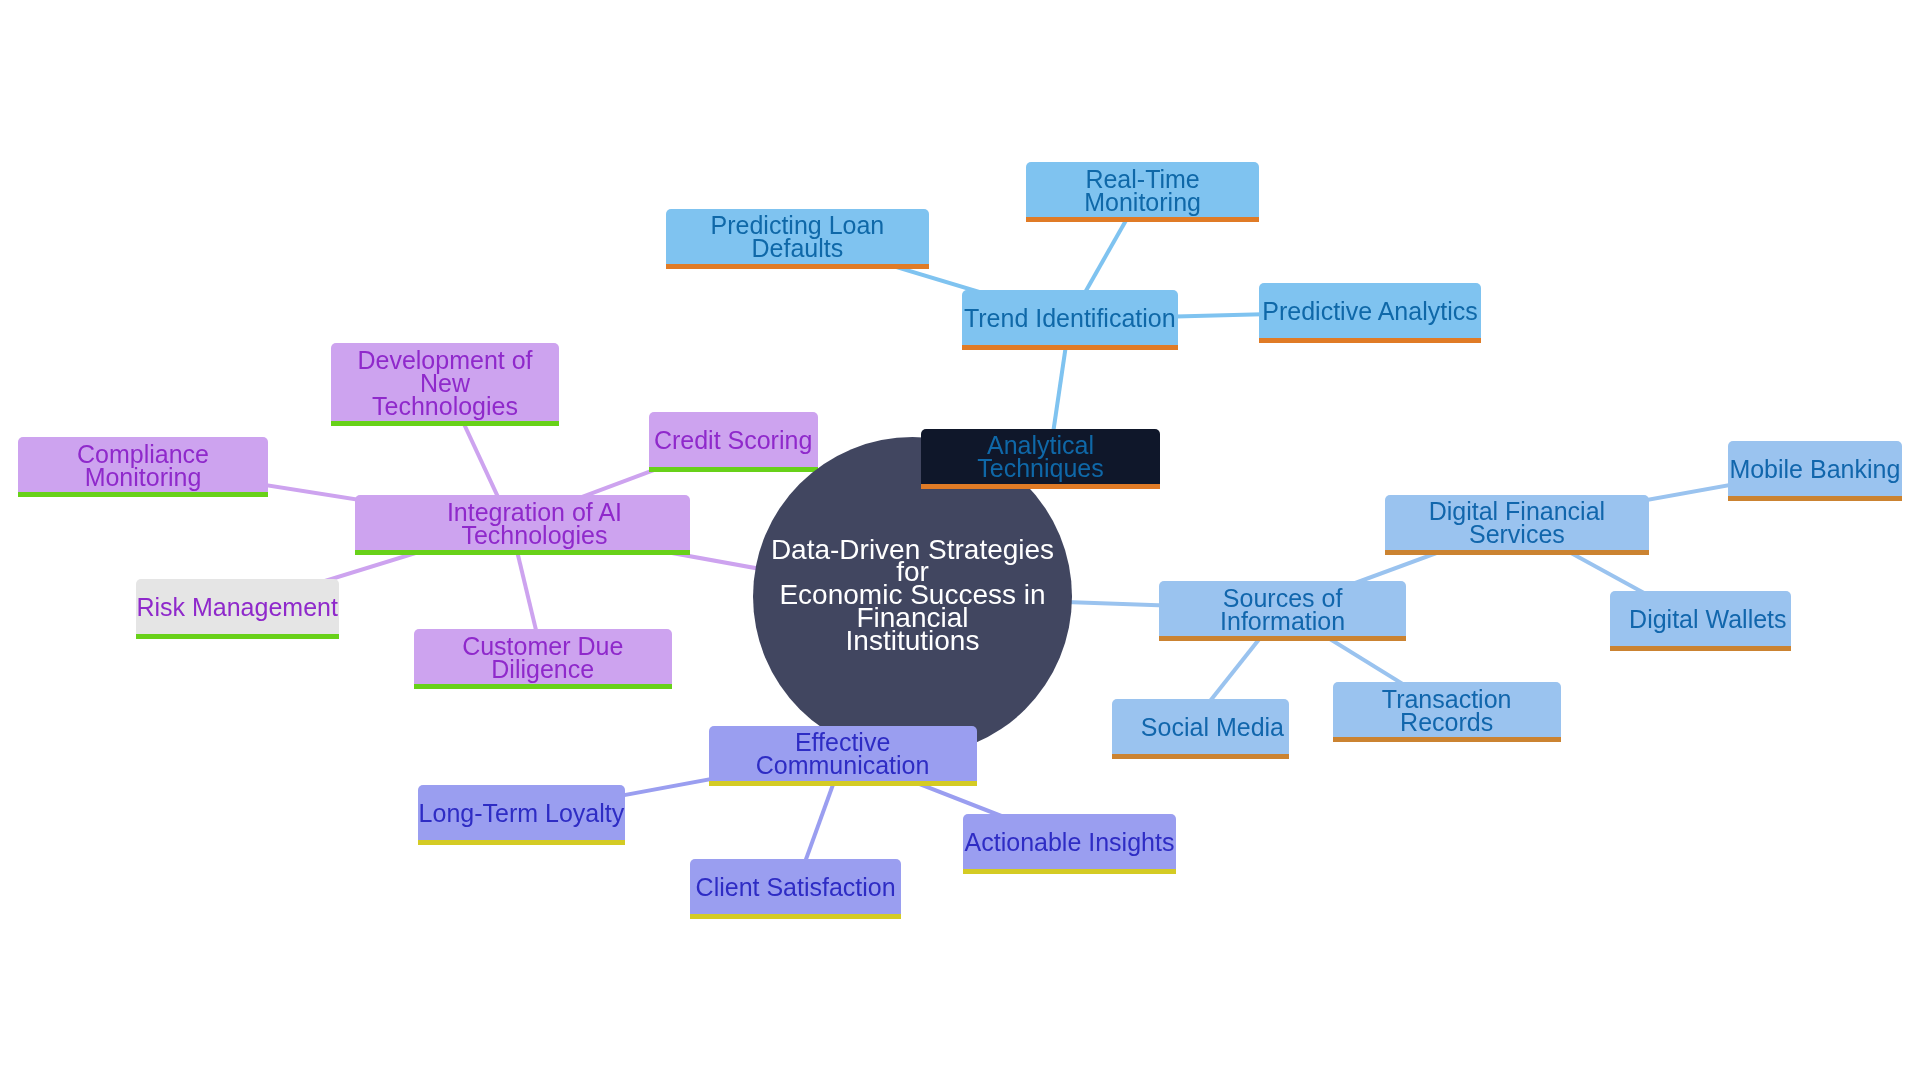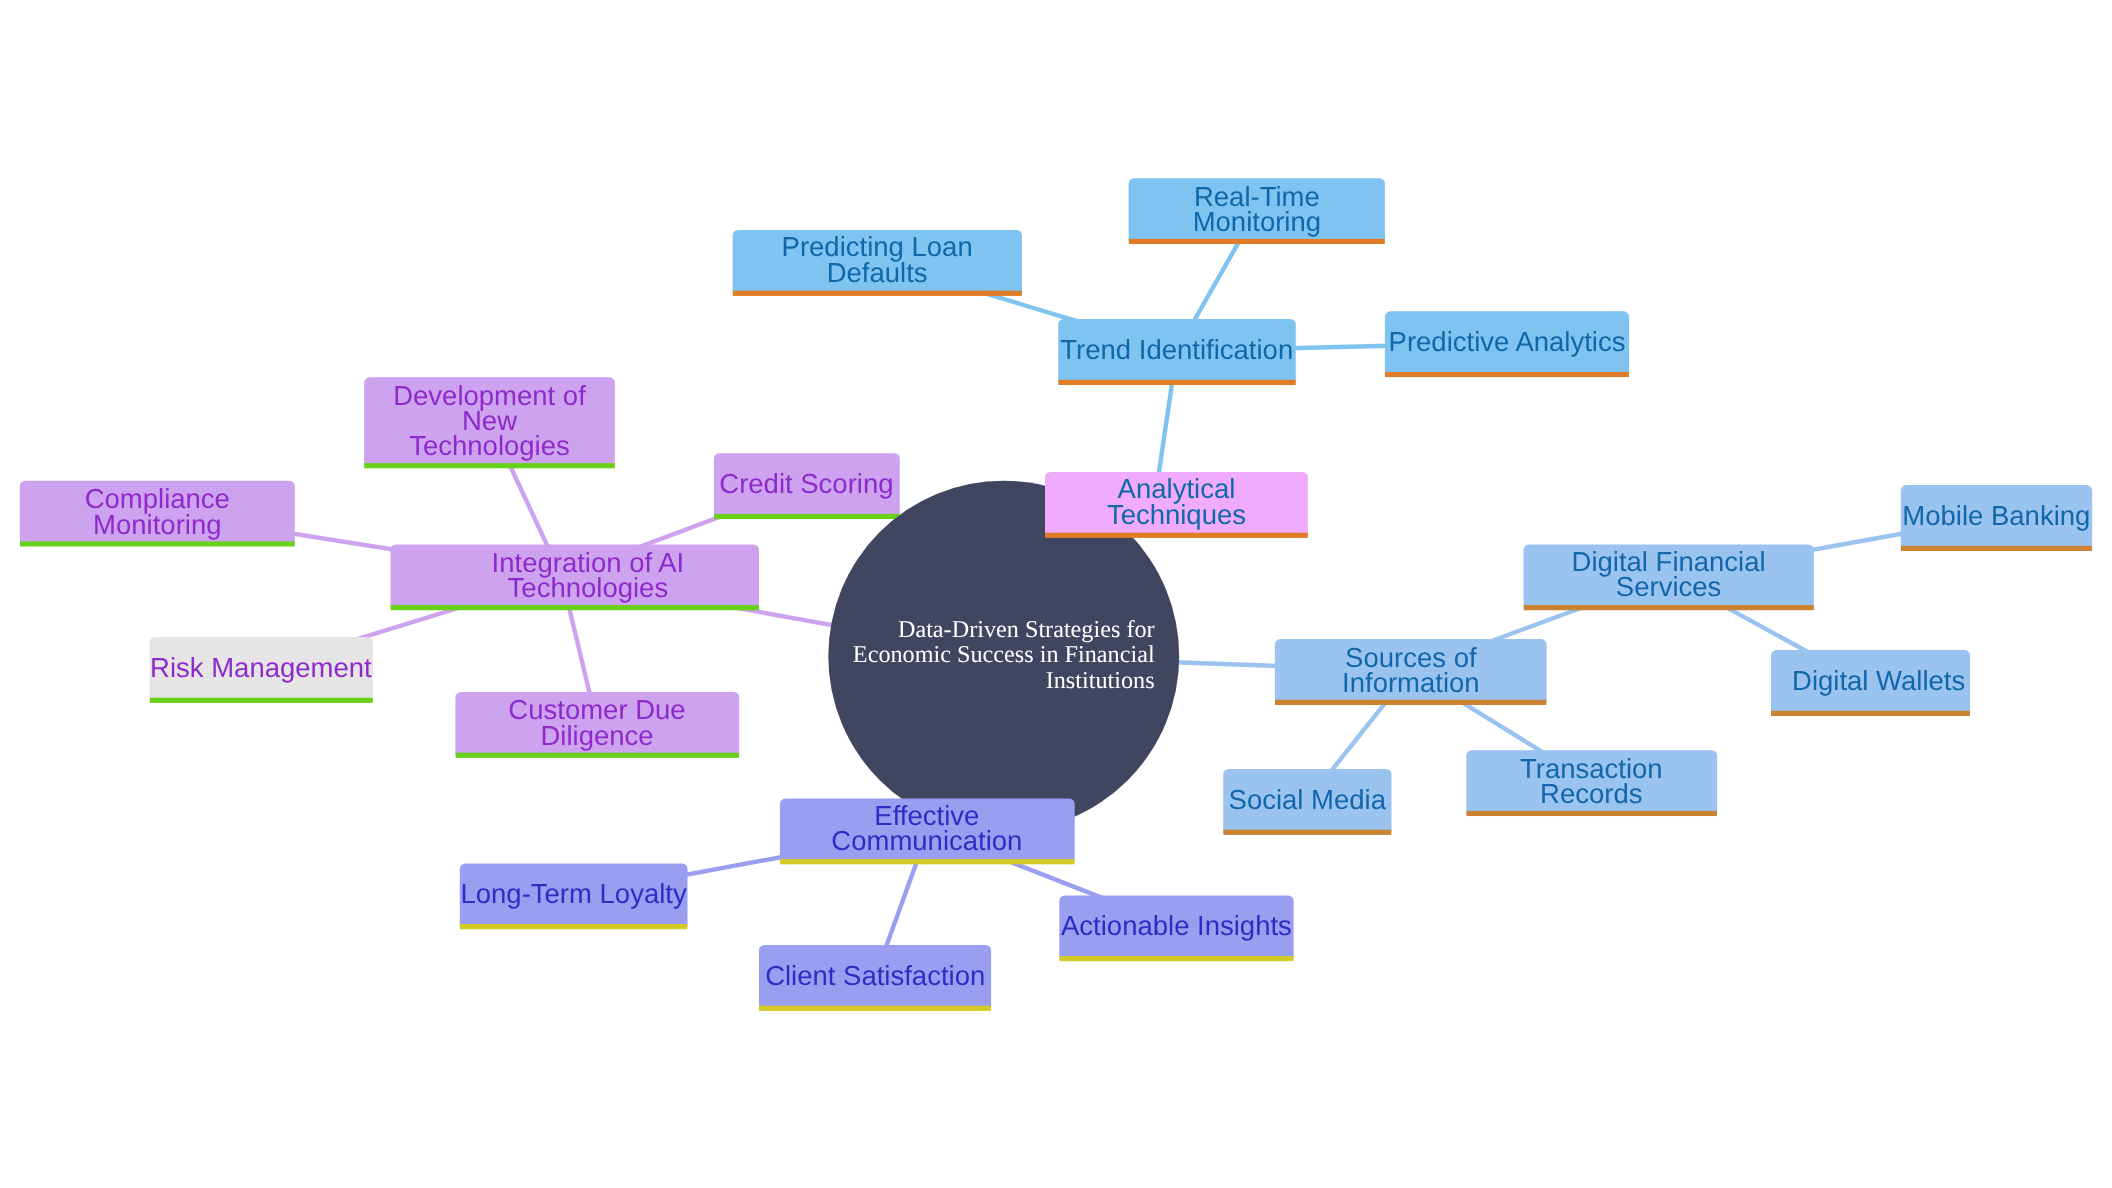--- a/index.html
+++ b/index.html
@@ -4,21 +4,21 @@
 <title>Mind Map</title>
 <style>
   html,body{margin:0;padding:0;width:1920px;height:1080px;background:#ffffff;overflow:hidden;
     font-family:"Liberation Sans",sans-serif;-webkit-font-smoothing:antialiased;}
   #stage{position:relative;width:1920px;height:1080px;background:#ffffff;}
   #edges{position:absolute;left:0;top:0;width:1920px;height:1080px;}
   .node{position:absolute;box-sizing:content-box;border-radius:5px 5px 0 0;display:flex;
     align-items:center;justify-content:center;text-align:center;font-size:25px;line-height:23px;z-index:2;}
   .node .lbl{display:block;white-space:pre-line;position:relative;top:1px;}
   .root{position:absolute;border-radius:50%;display:flex;align-items:center;justify-content:center;
-    text-align:right;font-size:22px;line-height:22.8px;z-index:1;font-family:Liberation Serif, serif;}
+    text-align:center;font-size:28px;line-height:22.8px;z-index:1;}
   .rootlbl{display:block;white-space:pre-line;position:relative;top:-1px;}
 </style>
 </head>
 <body>
 
 <div id="stage">
   <svg id="edges" viewBox="0 0 1920 1080">
       <path d="M912.5,596.5 L1049.5,457.35" stroke="#7FC3F0" stroke-width="4" fill="none"></path>
       <path d="M1049.5,457.35 L1069.8,319.15" stroke="#7FC3F0" stroke-width="4" fill="none"></path>
       <path d="M1069.8,319.15 L1142.6,191.15" stroke="#7FC3F0" stroke-width="4" fill="none"></path>
@@ -40,21 +40,21 @@
       <path d="M510.45000000000005,523.75 L143,465.75" stroke="#CDA3EF" stroke-width="4" fill="none"></path>
       <path d="M510.45000000000005,523.75 L237.2,608.15" stroke="#CDA3EF" stroke-width="4" fill="none"></path>
       <path d="M510.45000000000005,523.75 L542.75,658.15" stroke="#CDA3EF" stroke-width="4" fill="none"></path>
     </svg>
   <div id="nodes">
       <div class="root" style="left: 753px; top: 437px; width: 319px; height: 319px; background: rgb(65, 70, 96); color: rgb(255, 255, 255);">
         <span class="rootlbl">Data-Driven Strategies for
 Economic Success in Financial
 Institutions</span>
       </div>
-      <div class="node" style="left: 950px; top: 428.6px; width: 239px; height: 55px; background: #f0abfc; color: rgb(15, 104, 168); border-bottom: 5px solid rgb(224, 123, 38);">
+      <div class="node" style="left: 921px; top: 428.6px; width: 239px; height: 55px; background: #0f172a; color: rgb(15, 104, 168); border-bottom: 5px solid rgb(224, 123, 38);">
         <span class="lbl">Analytical Techniques</span>
       </div>
       <div class="node" style="left: 961.6px; top: 290.4px; width: 216.4px; height: 55px; background: rgb(127, 195, 240); color: rgb(15, 104, 168); border-bottom: 5px solid rgb(224, 123, 38);">
         <span class="lbl">Trend Identification</span>
       </div>
       <div class="node" style="left: 1026.3px; top: 162.4px; width: 232.6px; height: 55px; background: rgb(127, 195, 240); color: rgb(15, 104, 168); border-bottom: 5px solid rgb(224, 123, 38);">
         <span class="lbl">Real-Time Monitoring</span>
       </div>
       <div class="node" style="left: 1259px; top: 282.8px; width: 222px; height: 55px; background: rgb(127, 195, 240); color: rgb(15, 104, 168); border-bottom: 5px solid rgb(224, 123, 38);">
         <span class="lbl">Predictive Analytics</span>
@@ -67,21 +67,21 @@
       </div>
       <div class="node" style="left: 1384.6px; top: 494.6px; width: 264.6px; height: 55px; background: rgb(154, 195, 239); color: rgb(17, 102, 172); border-bottom: 5px solid rgb(203, 131, 49);">
         <span class="lbl">Digital Financial Services</span>
       </div>
       <div class="node" style="left: 1727.5px; top: 441px; width: 174.7px; height: 55px; background: rgb(154, 195, 239); color: rgb(17, 102, 172); border-bottom: 5px solid rgb(203, 131, 49);">
         <span class="lbl">Mobile Banking</span>
       </div>
       <div class="node" style="left: 1609.7px; top: 591px; width: 166.3px; height: 55px; background: rgb(154, 195, 239); color: rgb(17, 102, 172); border-bottom: 5px solid rgb(203, 131, 49); padding-left: 15px;">
         <span class="lbl">Digital Wallets</span>
       </div>
-      <div class="node" style="left: 1111.9px; top: 699.4px; width: 153.1px; height: 55px; background: rgb(154, 195, 239); color: rgb(17, 102, 172); border-bottom: 5px solid rgb(203, 131, 49);">
+      <div class="node" style="left: 1111.9px; top: 699.4px; width: 153.1px; height: 55px; background: rgb(154, 195, 239); color: rgb(17, 102, 172); border-bottom: 5px solid rgb(203, 131, 49); padding-left: 24px;">
         <span class="lbl">Social Media</span>
       </div>
       <div class="node" style="left: 1332.6px; top: 682.4px; width: 228.1px; height: 55px; background: rgb(154, 195, 239); color: rgb(17, 102, 172); border-bottom: 5px solid rgb(203, 131, 49);">
         <span class="lbl">Transaction Records</span>
       </div>
       <div class="node" style="left: 708.6px; top: 725.7px; width: 268px; height: 55px; background: rgb(154, 158, 240); color: rgb(46, 44, 196); border-bottom: 5px solid rgb(212, 203, 36);">
         <span class="lbl">Effective Communication</span>
       </div>
       <div class="node" style="left: 417.6px; top: 785.4px; width: 207.7px; height: 55px; background: rgb(154, 158, 240); color: rgb(46, 44, 196); border-bottom: 5px solid rgb(212, 203, 36);">
         <span class="lbl">Long-Term Loyalty</span>

